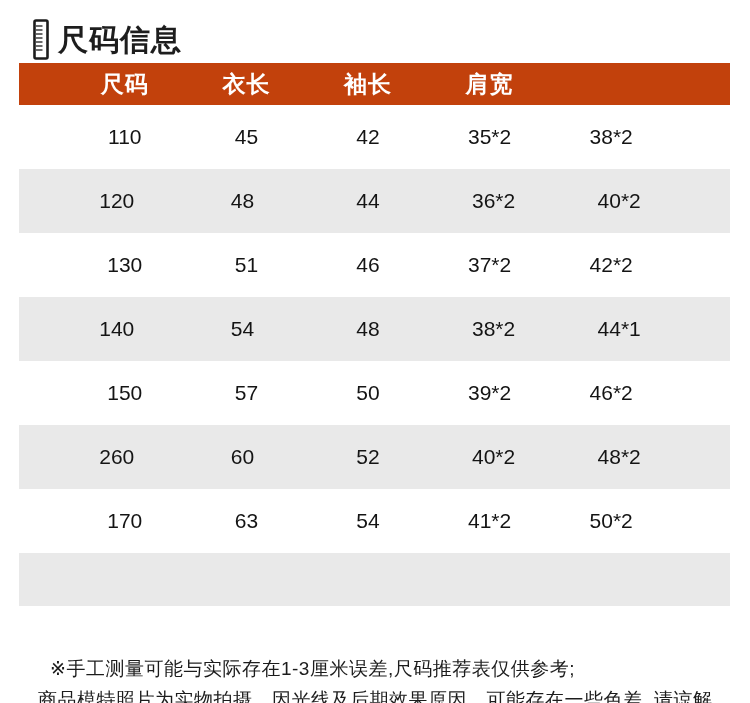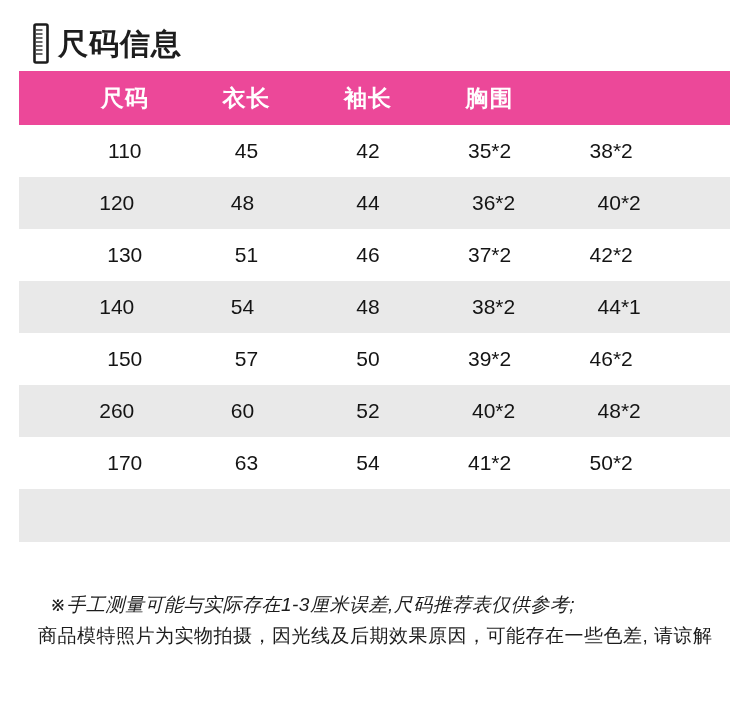--- a/index.html
+++ b/index.html
@@ -14,21 +14,21 @@
     height: 703px;
     background: #ffffff;
     overflow: hidden;
     color: #1a1a1a;
   }
   
   .title-bar {
     display: flex;
     align-items: center;
     padding: 16px 0 0 33px;
-    height: 71px;
+    height: 63px;
     box-sizing: border-box;
   }
   .ruler-icon {
     width: 16px;
     height: 41px;
     flex: 0 0 auto;
     margin-right: 9px;
   }
   .page-title {
     font-size: 30px;
@@ -48,29 +48,29 @@
     align-items: center;
     padding-left: 45px;
     padding-right: 58px;
     box-sizing: border-box;
   }
   .trow > span {
     text-align: center;
     white-space: nowrap;
   }
   .thead {
-    height: 54px;
-    background: #ec4899;
+    height: 42px;
+    background: #c2410c;
     color: #ffffff;
     font-size: 23px;
     font-weight: 700;
     letter-spacing: 1px;
   }
   .tdata {
-    height: 52px;
+    height: 64px;
     font-size: 21px;
     color: #141414;
   }
   .tdata.alt {
     background: #e9e9e9;
     gap: 20px;
   }
   .empty-row {
     height: 53px;
     background: #e9e9e9;
@@ -79,21 +79,20 @@
   
   .notes {
     margin: 47px 0 0 38px;
     font-size: 19px;
     line-height: 31px;
     color: #1c1c1c;
     letter-spacing: 0.5px;
   }
   .notes .line1 {
     padding-left: 12px;
-    font-style: italic;
   }
 </style>
 </head>
 <body>
 
 <div class="page">
 
   <div class="title-bar">
     <svg class="ruler-icon" viewBox="0 0 16 41" xmlns="http://www.w3.org/2000/svg">
       <rect x="1.5" y="1.5" width="13" height="38" rx="1.5" fill="#ffffff" stroke="#1d1d1d" stroke-width="2.6"></rect>
@@ -109,21 +108,21 @@
     </svg>
     <span class="page-title">尺码信息</span>
   </div>
 
   <div class="size-table">
 
     <div class="trow thead">
       <span>尺码</span>
       <span>衣长</span>
       <span>袖长</span>
-      <span>胸围</span>
+      <span>肩宽</span>
     </div>
 
     <div class="trow tdata">
       <span>110</span>
       <span>45</span>
       <span>42</span>
       <span>35*2</span>
       <span>38*2</span>
     </div>
 

